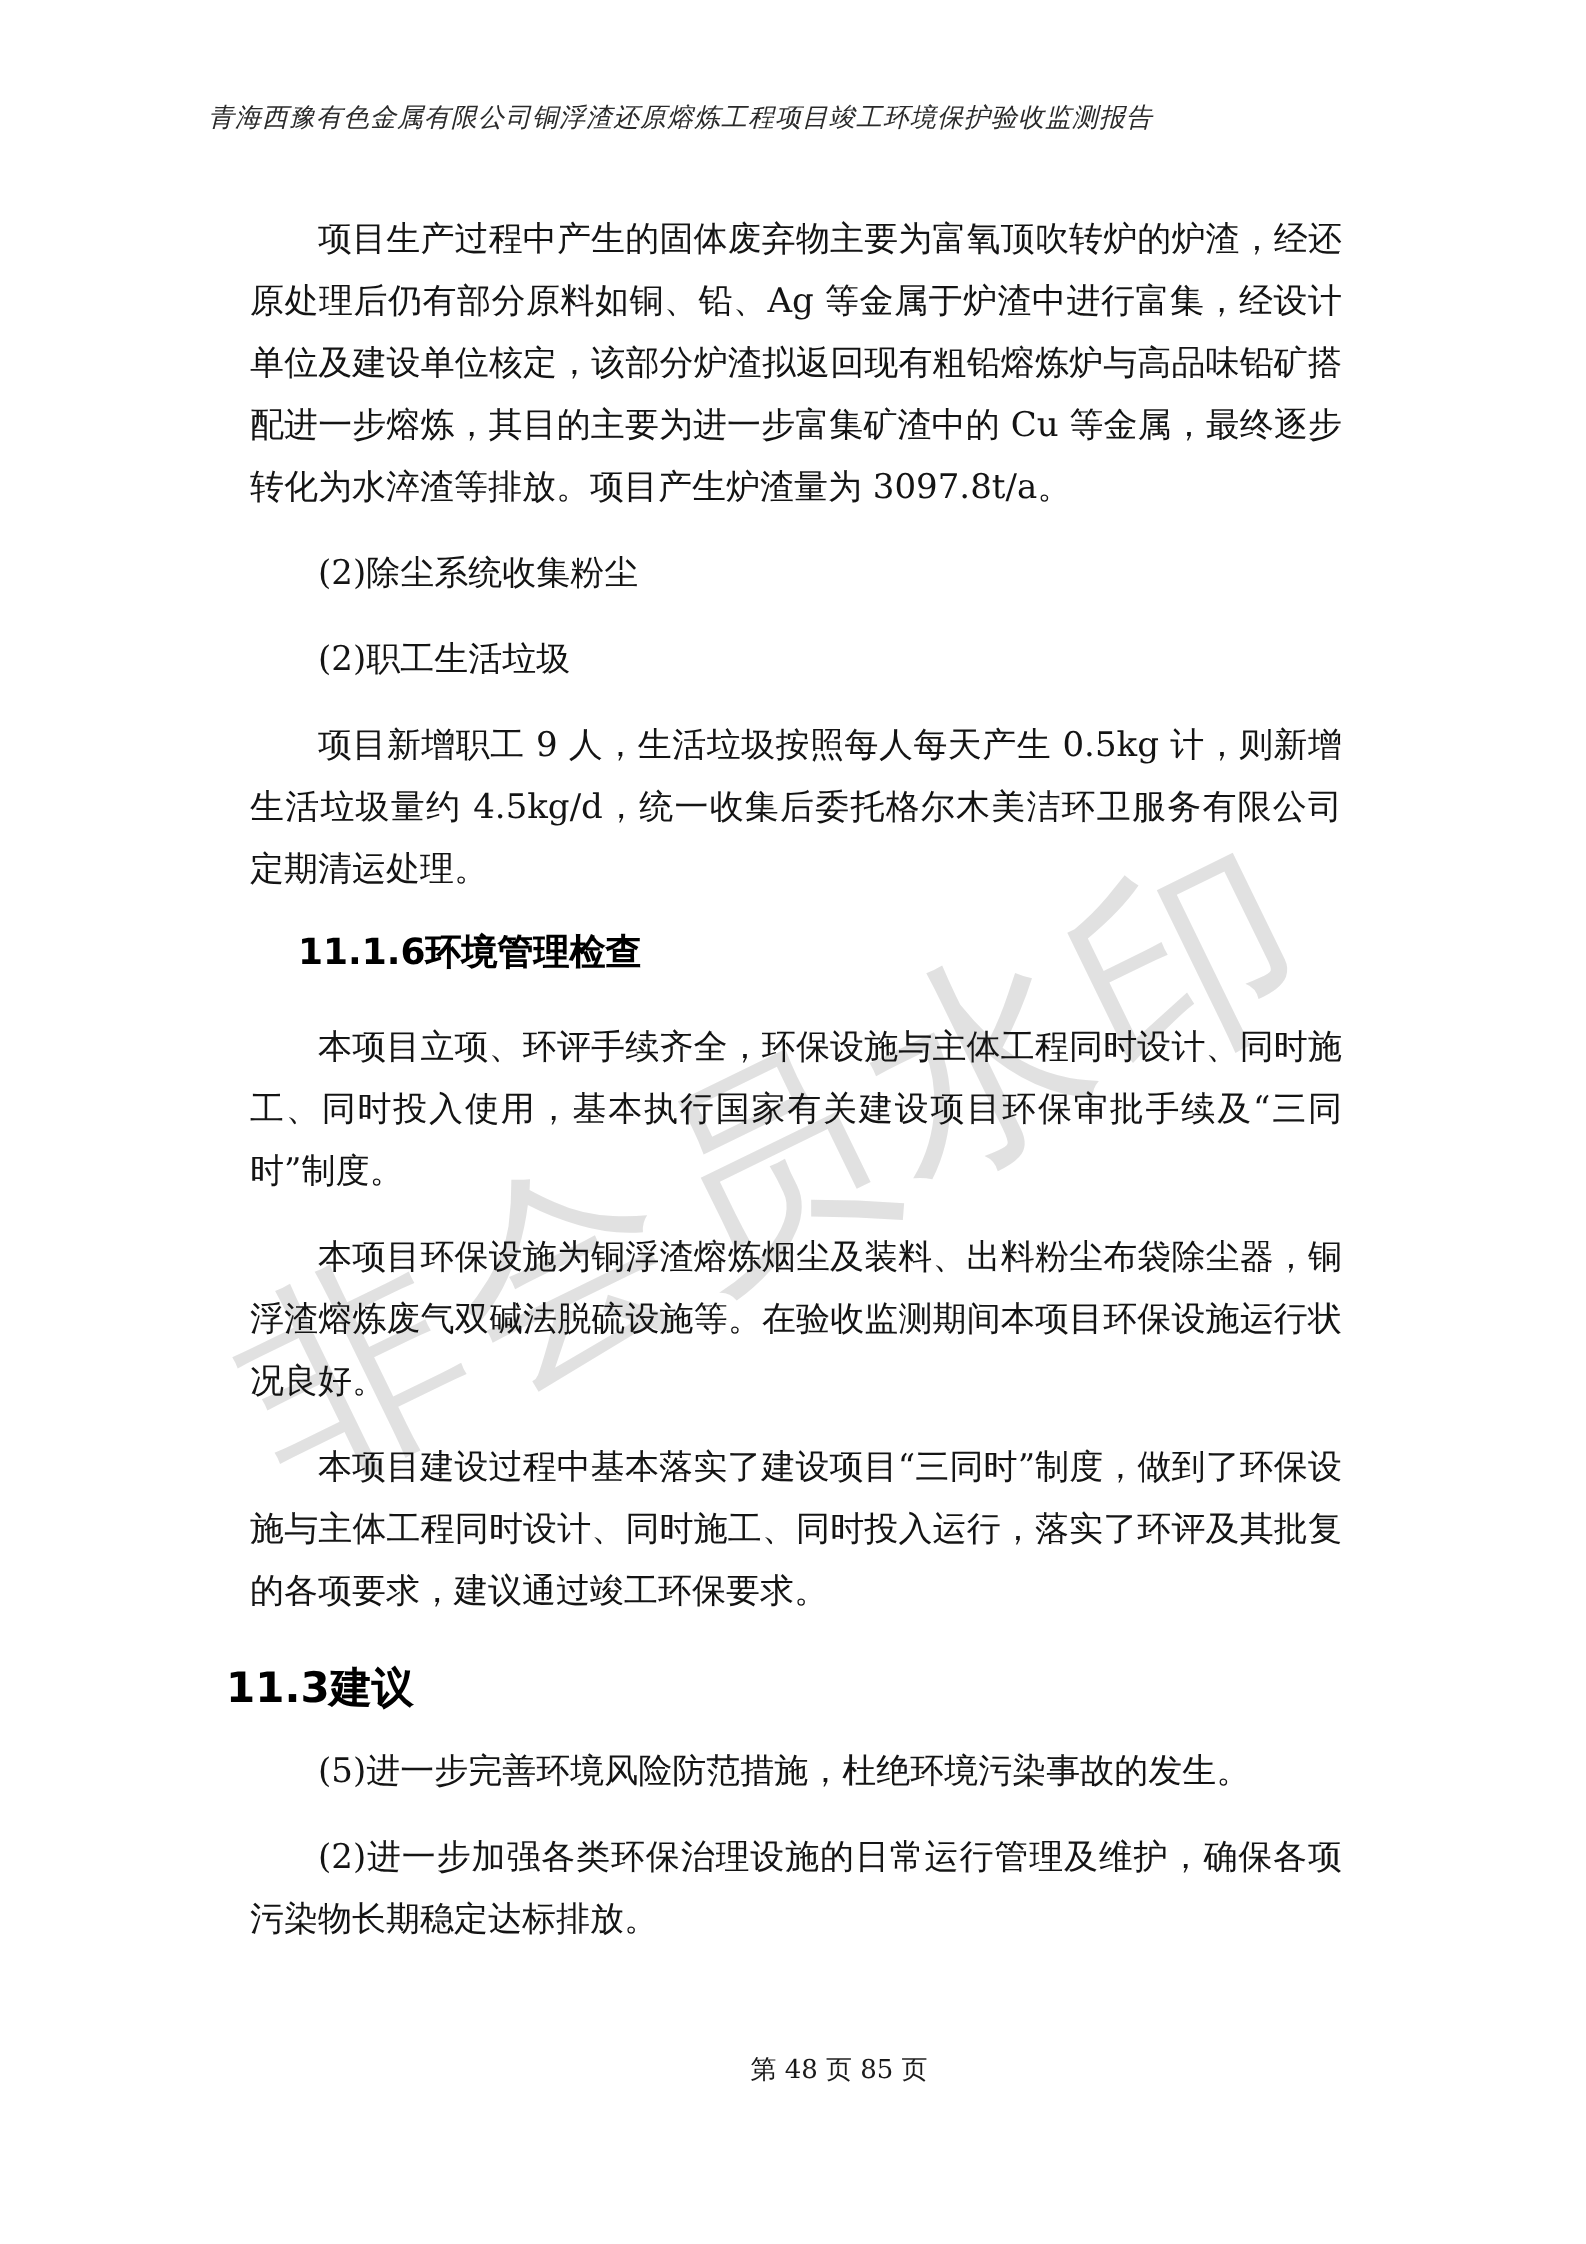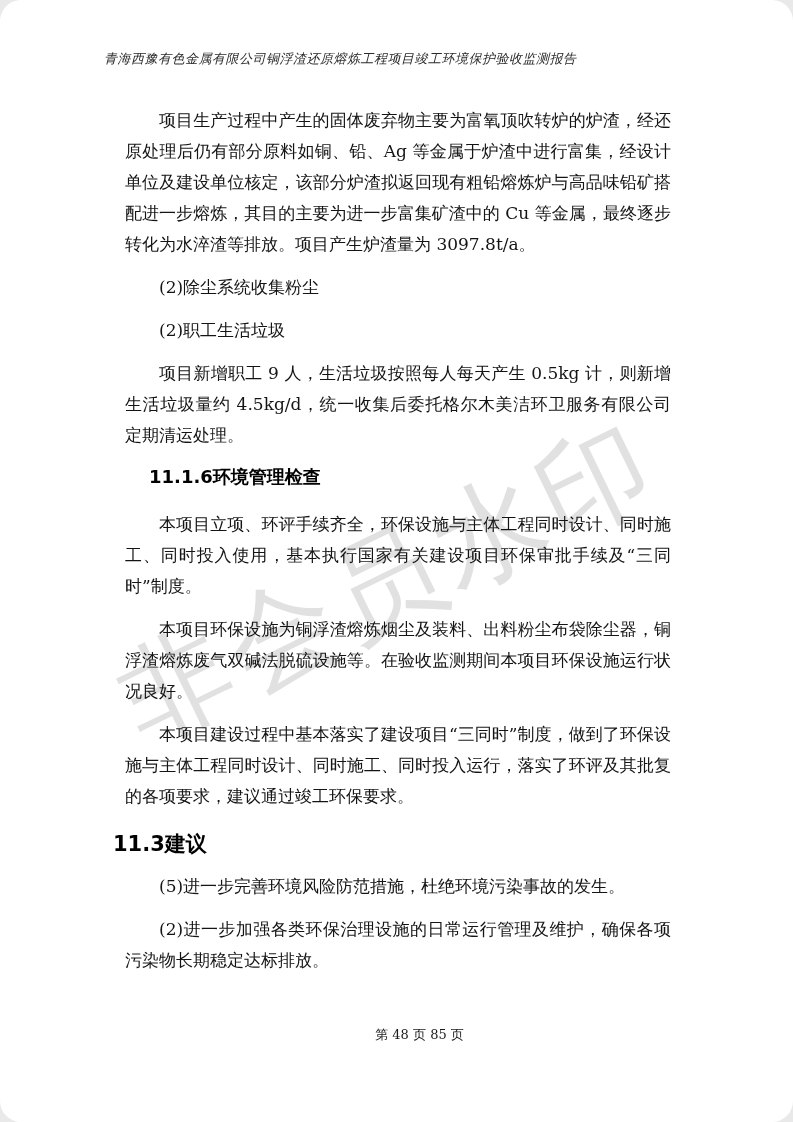--- a/index.html
+++ b/index.html
@@ -5,21 +5,20 @@
   html, body { margin: 0; padding: 0; background: #e9e9e9; }
   .page {
     position: relative;
     width: 793px;
     height: 1122px;
     margin: 0 auto;
     background: #ffffff;
     overflow: hidden;
     font-family: "DejaVu Serif", "Liberation Serif", serif;
     color: #141414;
-    border-radius: 21px;
   }
   .running-header {
     position: absolute;
     top: 50px;
     left: 104px;
     right: 100px;
     font-size: 13px;
     font-style: italic;
     letter-spacing: 0.5px;
     color: #2a2a2a;

